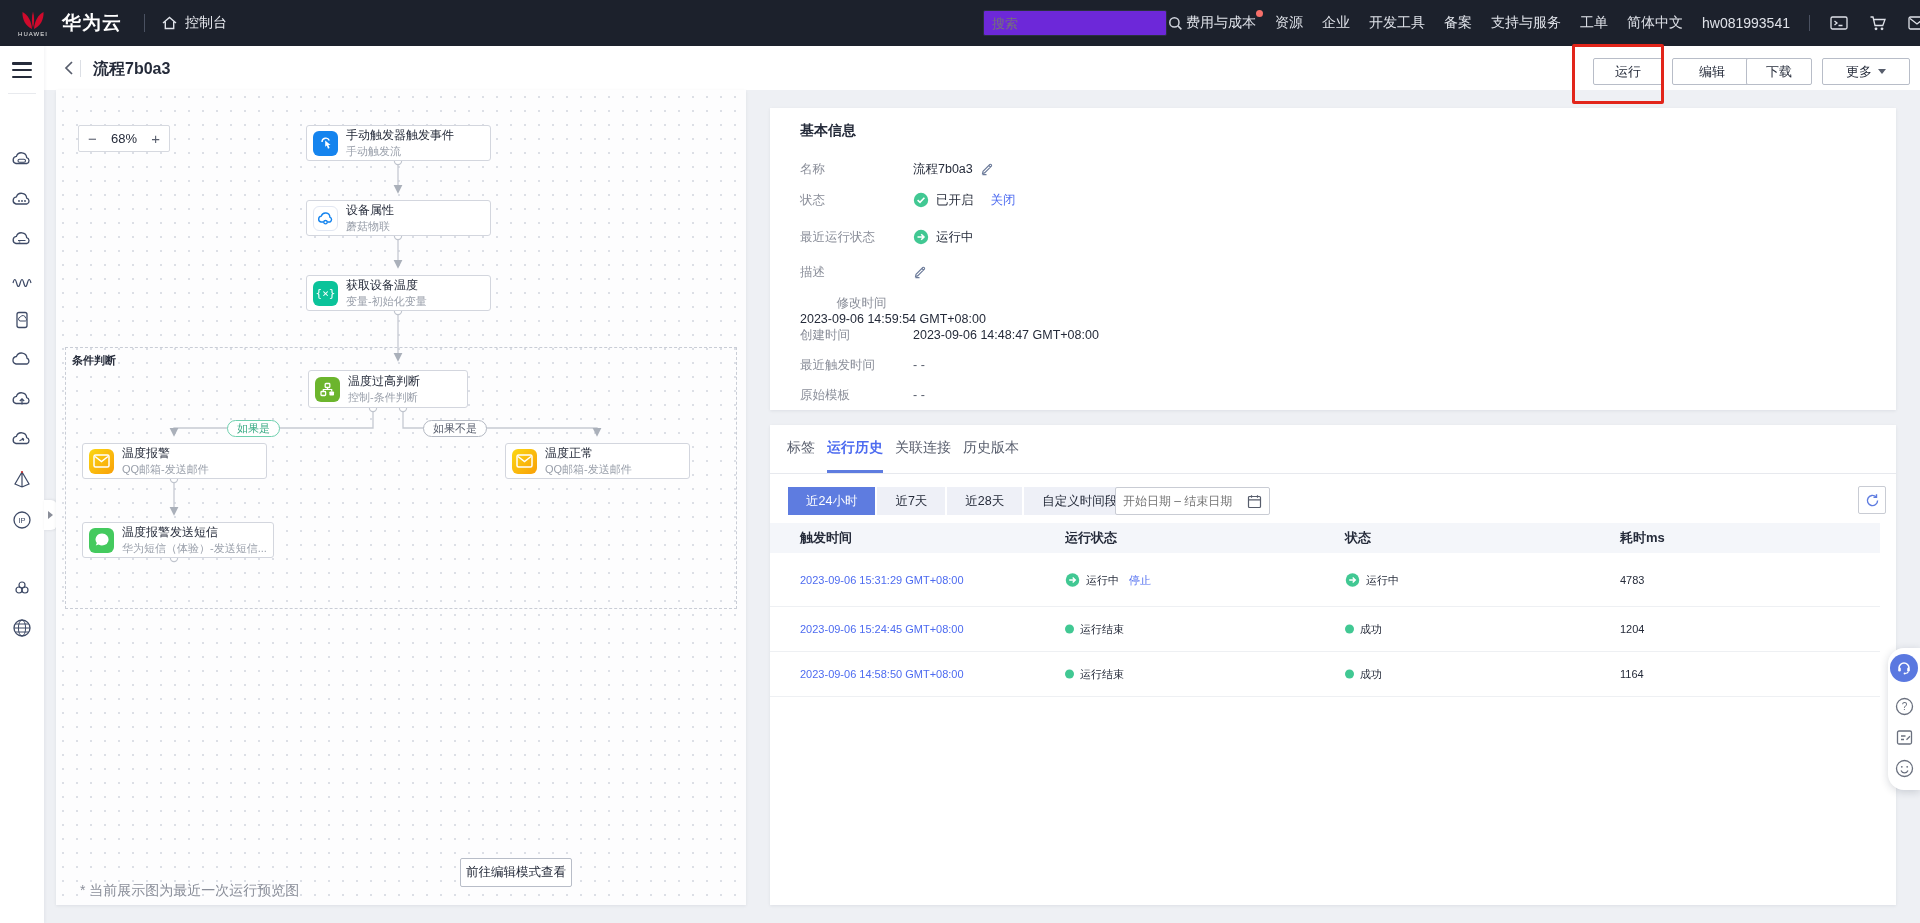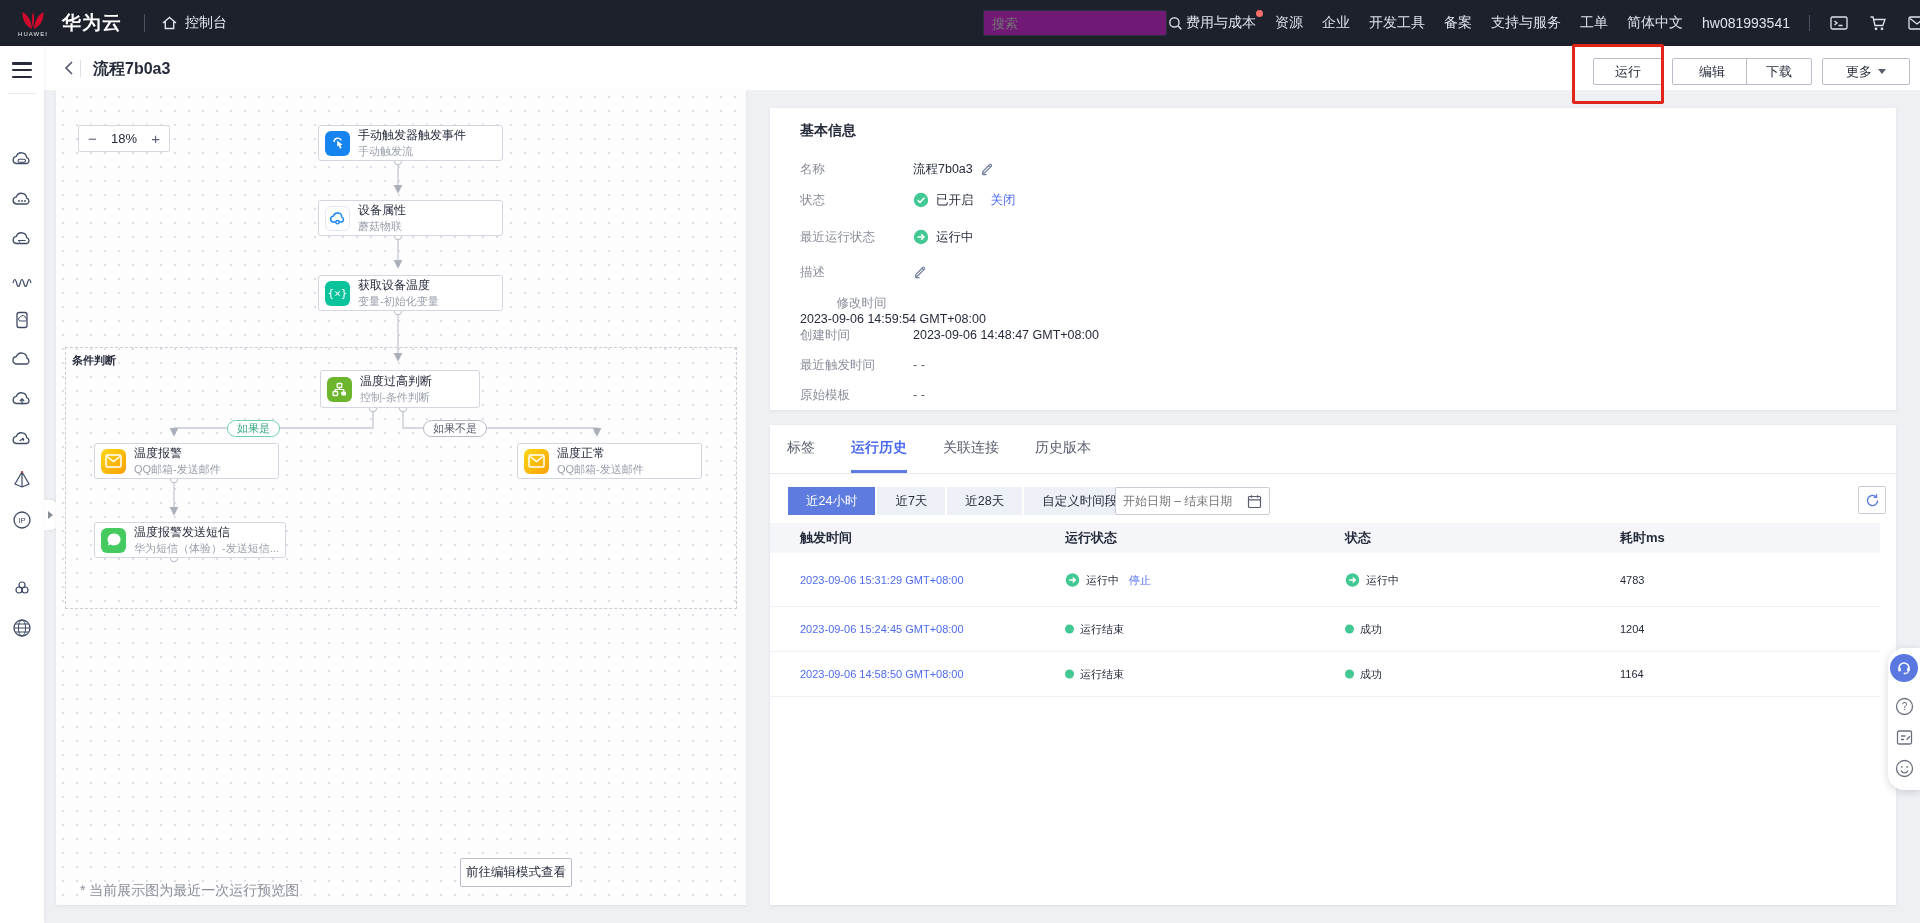--- a/index.html
+++ b/index.html
@@ -15,21 +15,21 @@
   .logo { width:38px; margin-left:14px; display:flex; flex-direction:column; align-items:center; }
   .logo .hsub { font-size:6px; letter-spacing:1px; color:#e8e8e8; margin-top:1px; }
   .brand { font-size:19px; font-weight:bold; color:#fff; margin-left:10px; letter-spacing:1px; }
   .nav-vdiv { width:1px; height:18px; background:#4a5161; margin:0 16px 0 22px; }
   .console { display:flex; align-items:center; gap:7px; font-size:14px; color:#e6e8ee; cursor:pointer; }
   .region-box { position:absolute; left:370px; top:8px; width:308px; height:30px; background:#14171f;
     border-radius:2px; display:flex; align-items:center; padding:0 12px; gap:8px; font-size:14px; cursor:pointer; }
   .region-caret { margin-left:auto; width:0; height:0; border-left:5px solid transparent;
     border-right:5px solid transparent; border-top:6px solid #aab0bd; }
   .nav-right { position:absolute; left:983px; top:0; height:46px; display:flex; align-items:center; gap:19px; }
-  .searchbox { width:184px; height:26px; background:#701a75; border:1px solid #2a3040; border-radius:2px;
+  .searchbox { width:184px; height:26px; background:#6d28d9; border:1px solid #2a3040; border-radius:2px;
     display:flex; align-items:center; padding:0 8px; }
   .searchbox input { flex:1; background:transparent; border:none; outline:none; color:#cfd3dc; font-size:13px;
     font-family:inherit; }
   .navitem { position:relative; font-size:14px; color:#dfe2e9; white-space:nowrap; cursor:pointer; }
   .navitem .dot { position:absolute; right:-7px; top:-4px; width:7px; height:7px; border-radius:50%; background:#f66f6a; }
   .nav-vdiv2 { width:1px; height:16px; background:#4a5161; }
   .navicon { width:20px; height:20px; display:flex; align-items:center; justify-content:center; cursor:pointer; }
   
   .titlebar { position:absolute; left:44px; top:46px; width:1876px; height:44px; background:#fff; }
   .back { position:absolute; left:14px; top:12px; width:20px; height:20px; display:flex; align-items:center;
@@ -61,21 +61,21 @@
     background-image:radial-gradient(circle,#dcdfe6 1.2px,transparent 1.2px); background-size:14px 14px;
     box-shadow:0 1px 3px rgba(30,40,60,.08); overflow:hidden; }
   .edges { position:absolute; left:0; top:0; }
   .zoomctl { position:absolute; left:22px; top:35px; width:92px; height:27px; background:#fff;
     border:1px solid #d6d9e0; border-radius:2px; display:flex; align-items:center; justify-content:space-between;
     padding:0 9px; font-size:13px; color:#252b3a; }
   .zoomctl .zb { cursor:pointer; font-size:15px; color:#575d6c; }
   .groupbox { position:absolute; left:9px; top:257px; width:672px; height:262px; border:1px dashed #c9cdd6; }
   .grouplabel { position:absolute; left:2px; top:5px; font-size:11px; font-weight:bold; color:#252b3a; padding:0 4px; }
   .node { position:absolute; height:36px; background:#fff; border:1px solid #d3d6de; border-radius:3px;
-    display:flex; align-items:center; gap:8px; padding:0 6px; cursor:pointer;margin-left:12px; }
+    display:flex; align-items:center; gap:8px; padding:0 6px; cursor:pointer; }
   .nicon { width:25px; height:25px; border-radius:6px; flex:none; display:flex; align-items:center;
     justify-content:center; overflow:hidden; }
   .ntext { display:flex; flex-direction:column; min-width:0; }
   .nt { font-size:12px; color:#252b3a; white-space:nowrap; overflow:hidden; }
   .ns { font-size:11px; color:#9aa0ab; white-space:nowrap; overflow:hidden; }
   .pill { position:absolute; height:17px; background:#fff; border-radius:9px; font-size:11px; line-height:15px;
     padding:0 9px; }
   .pill.yes { border:1px solid #6fd0ae; color:#3bab85; }
   .pill.no  { border:1px solid #b4b9c3; color:#575d6c; }
   .footnote { position:absolute; left:24px; top:792px; font-size:14px; color:#8a8e99; }
@@ -88,21 +88,21 @@
   .ictitle { position:absolute; left:30px; top:14px; font-size:14px; font-weight:bold; }
   .irow { position:absolute; left:30px; height:20px; display:flex; align-items:center; font-size:12.5px; }
   .ilabel { width:113px; color:#8a8e99; flex:none; }
   .ival { color:#252b3a; display:flex; align-items:center; gap:7px; }
   .ilink { color:#4d6bf0; cursor:pointer; margin-left:10px; }
   .pencil { cursor:pointer; display:inline-flex; }
   .muted { color:#575d6c; }
   
   .histcard { position:absolute; left:770px; top:425px; width:1126px; height:480px; background:#fff;
     box-shadow:0 1px 3px rgba(30,40,60,.08); }
-  .tabsrow { position:absolute; left:17px; top:0; height:48px; display:flex; gap:36px; align-items:center; }
+  .tabsrow { position:absolute; left:17px; top:0; height:48px; display:flex; gap:12px; align-items:center; }
   .tab { font-size:14px; color:#575d6c; height:48px; display:flex; align-items:center; cursor:pointer;
     border-bottom:3px solid transparent; }
   .tab.active { color:#4d6bf0; border-bottom-color:#5e7ce0; font-weight:bold; }
   .tabdiv { position:absolute; left:0; top:48px; width:1126px; height:1px; background:#e7e9ee; }
   .filters { position:absolute; left:18px; top:62px; display:flex; gap:2px; }
   .fbtn { height:28px; padding:0 18px; background:#eef0f7; color:#252b3a; font-size:12.5px; display:flex;
     align-items:center; cursor:pointer; font-family:inherit; border:none; }
   .fbtn.active { background:#5e7ce0; color:#fff; }
   .dateinput { position:absolute; left:345px; top:62px; width:155px; height:28px; border:1px solid #c9ccd4;
     border-radius:2px; background:#fff; display:flex; align-items:center; padding:0 7px; gap:4px; }
@@ -318,21 +318,21 @@
           <circle cx="342" cy="221" r="3.6"></circle>
         <circle cx="317" cy="318" r="3.6"></circle>
           <circle cx="347" cy="318" r="3.6"></circle>
         <circle cx="118" cy="389" r="3.6"></circle>
           <circle cx="118" cy="468" r="3.6"></circle>
       </g>
     </svg>
 
     <div class="zoomctl">
       <span class="zb">−</span>
-      <span>18%</span>
+      <span>68%</span>
       <span class="zb">+</span>
     </div>
 
     <div class="groupbox">
       <span class="grouplabel">条件判断</span>
     </div>
 
     <div class="node" style="left:250px;top:35px;width:185px;">
       <span class="nicon" style="background:#1584ee">
         <svg width="17" height="17" viewBox="0 0 17 17">

